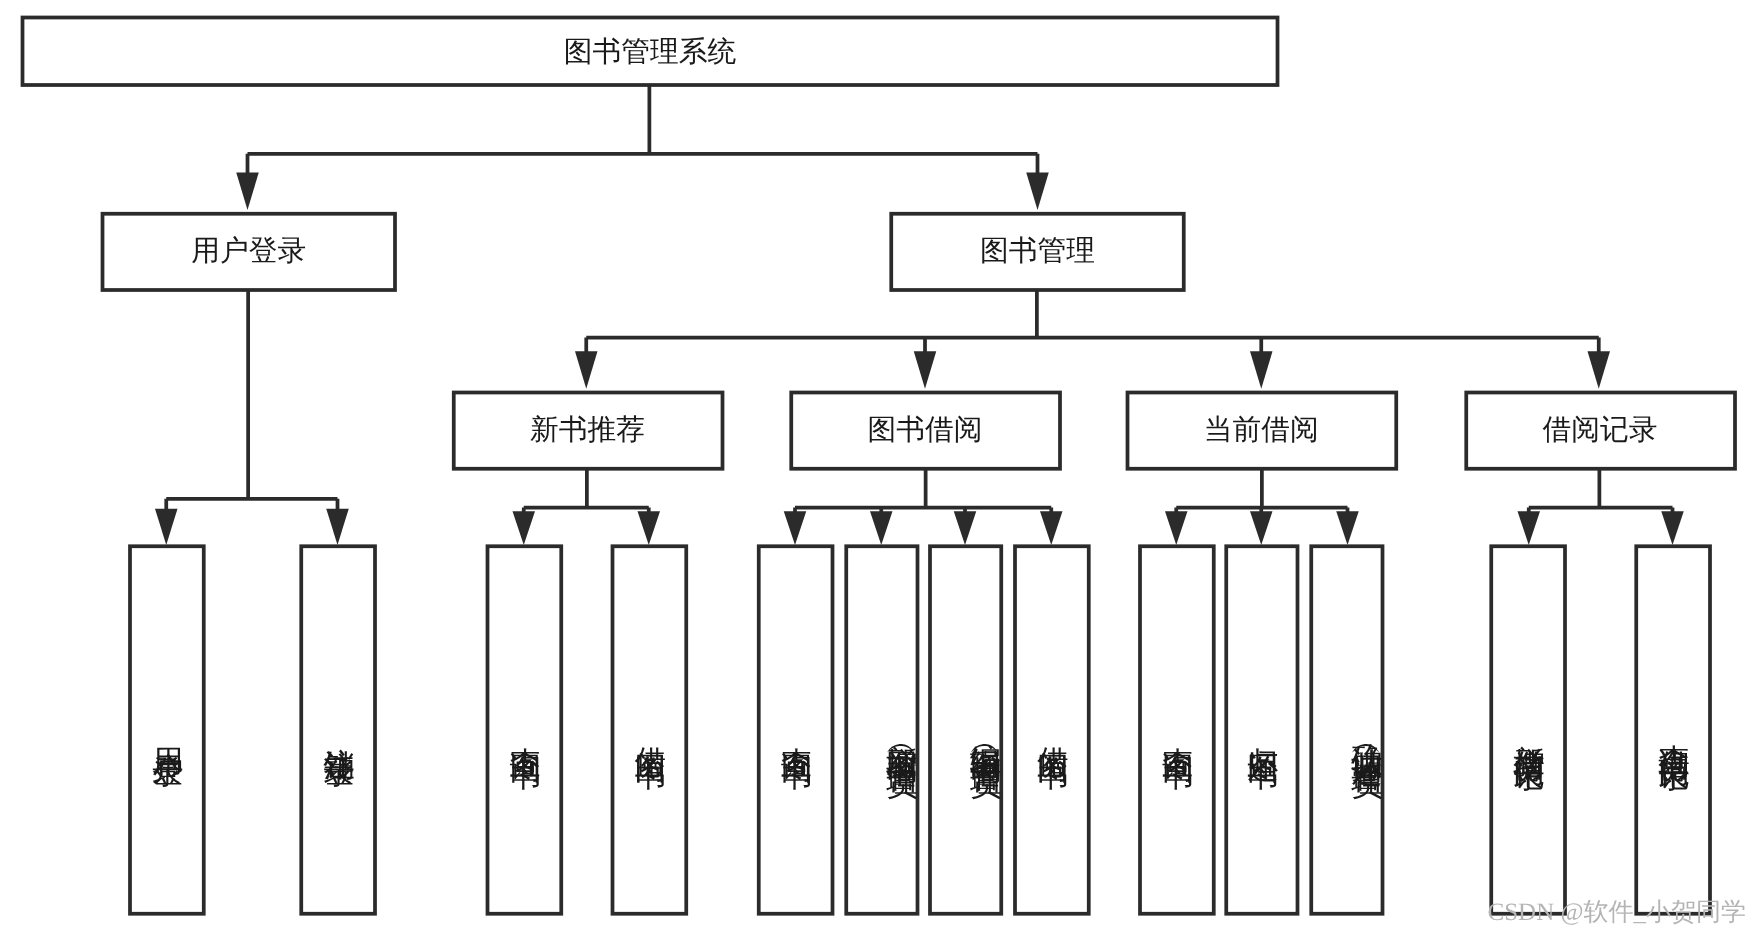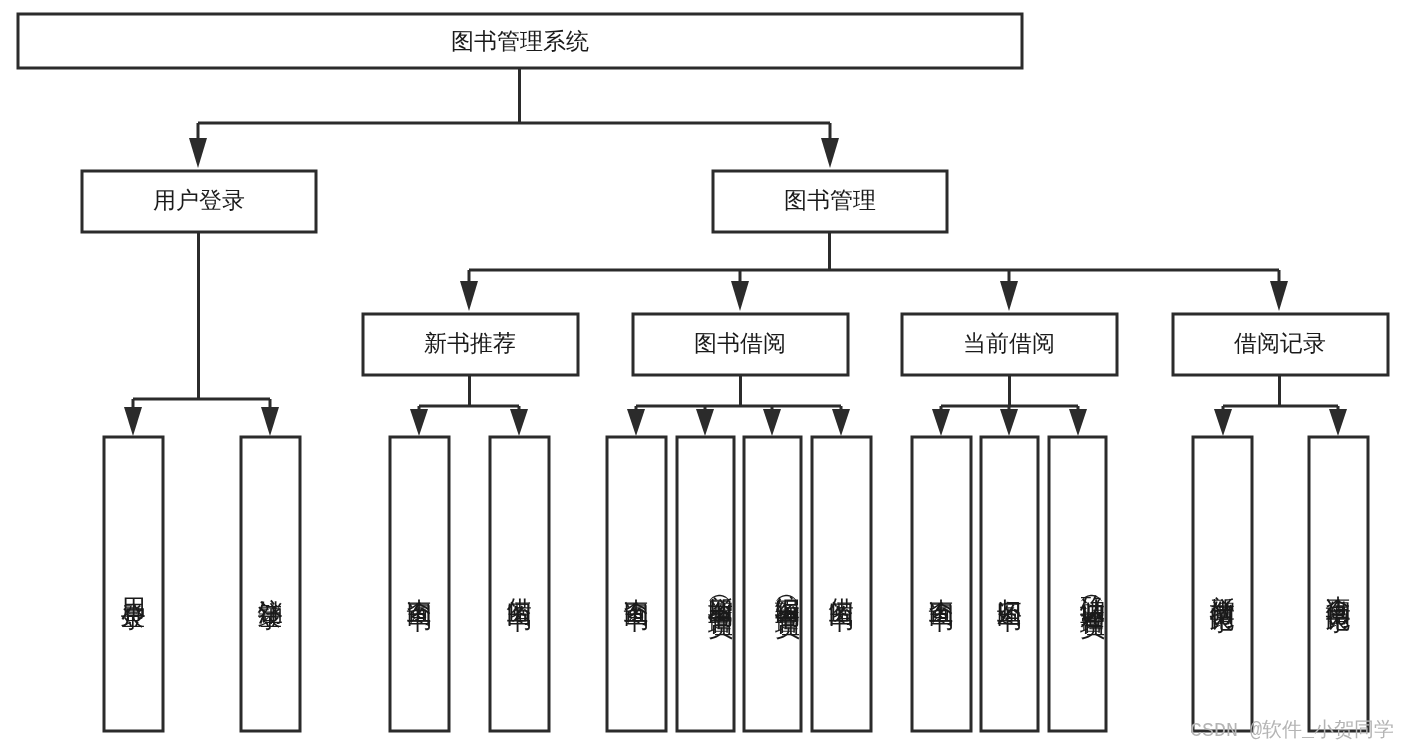--- a/index.html
+++ b/index.html
@@ -59,21 +59,21 @@
     letter-spacing: 3px;
     text-align: center;
     display: flex;
     align-items: center;
     justify-content: center;
     white-space: nowrap;
     user-select: none;
   }
   .watermark {
     position: absolute;
-    font-family: Liberation Mono, monospace;
+    font-family: Liberation Serif, serif;
     font-size: 20px;
     color: #b4b4b4;
     white-space: nowrap;
     user-select: none;
     text-align: center;
   }
 </style>
 </head>
 <body>
 

